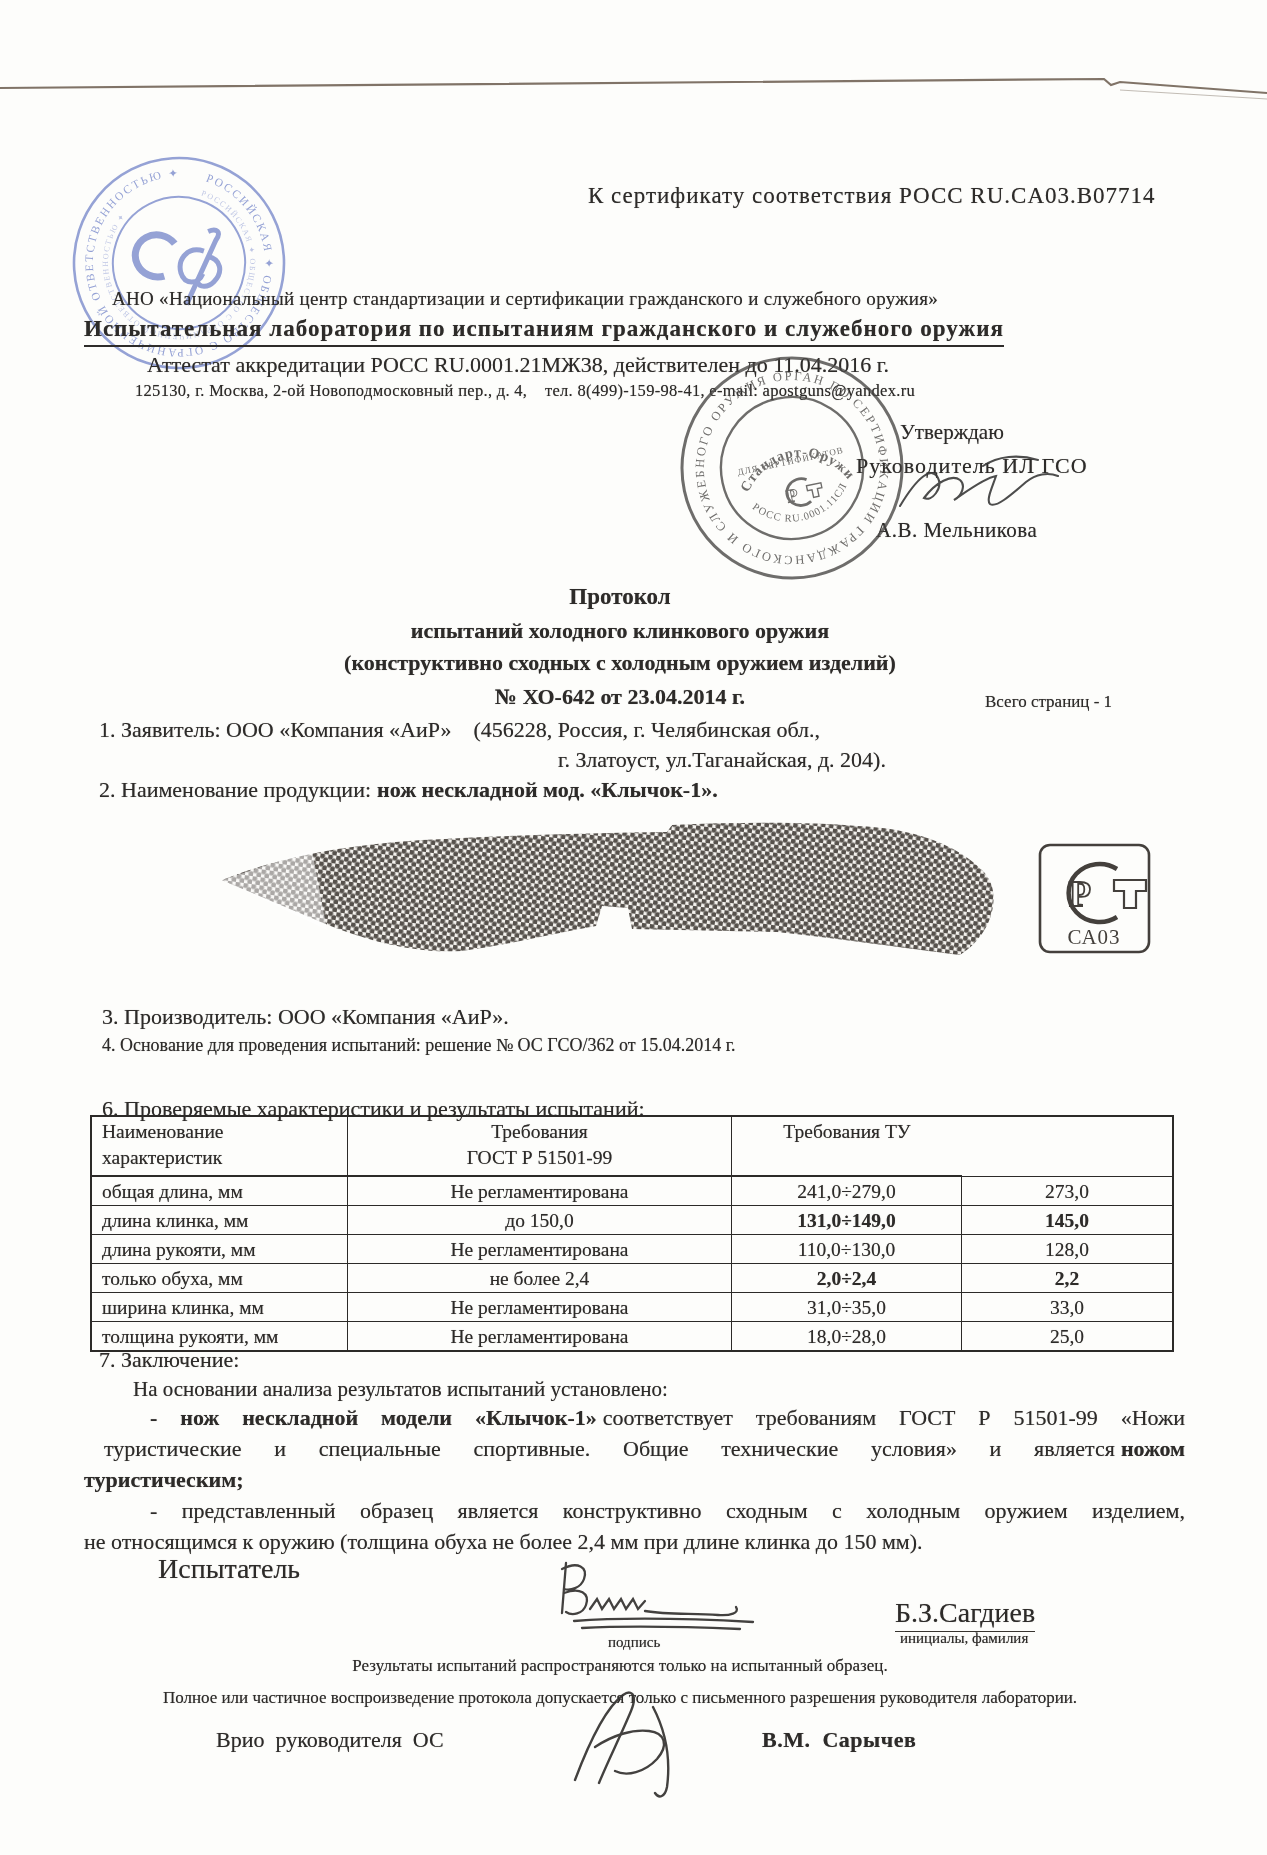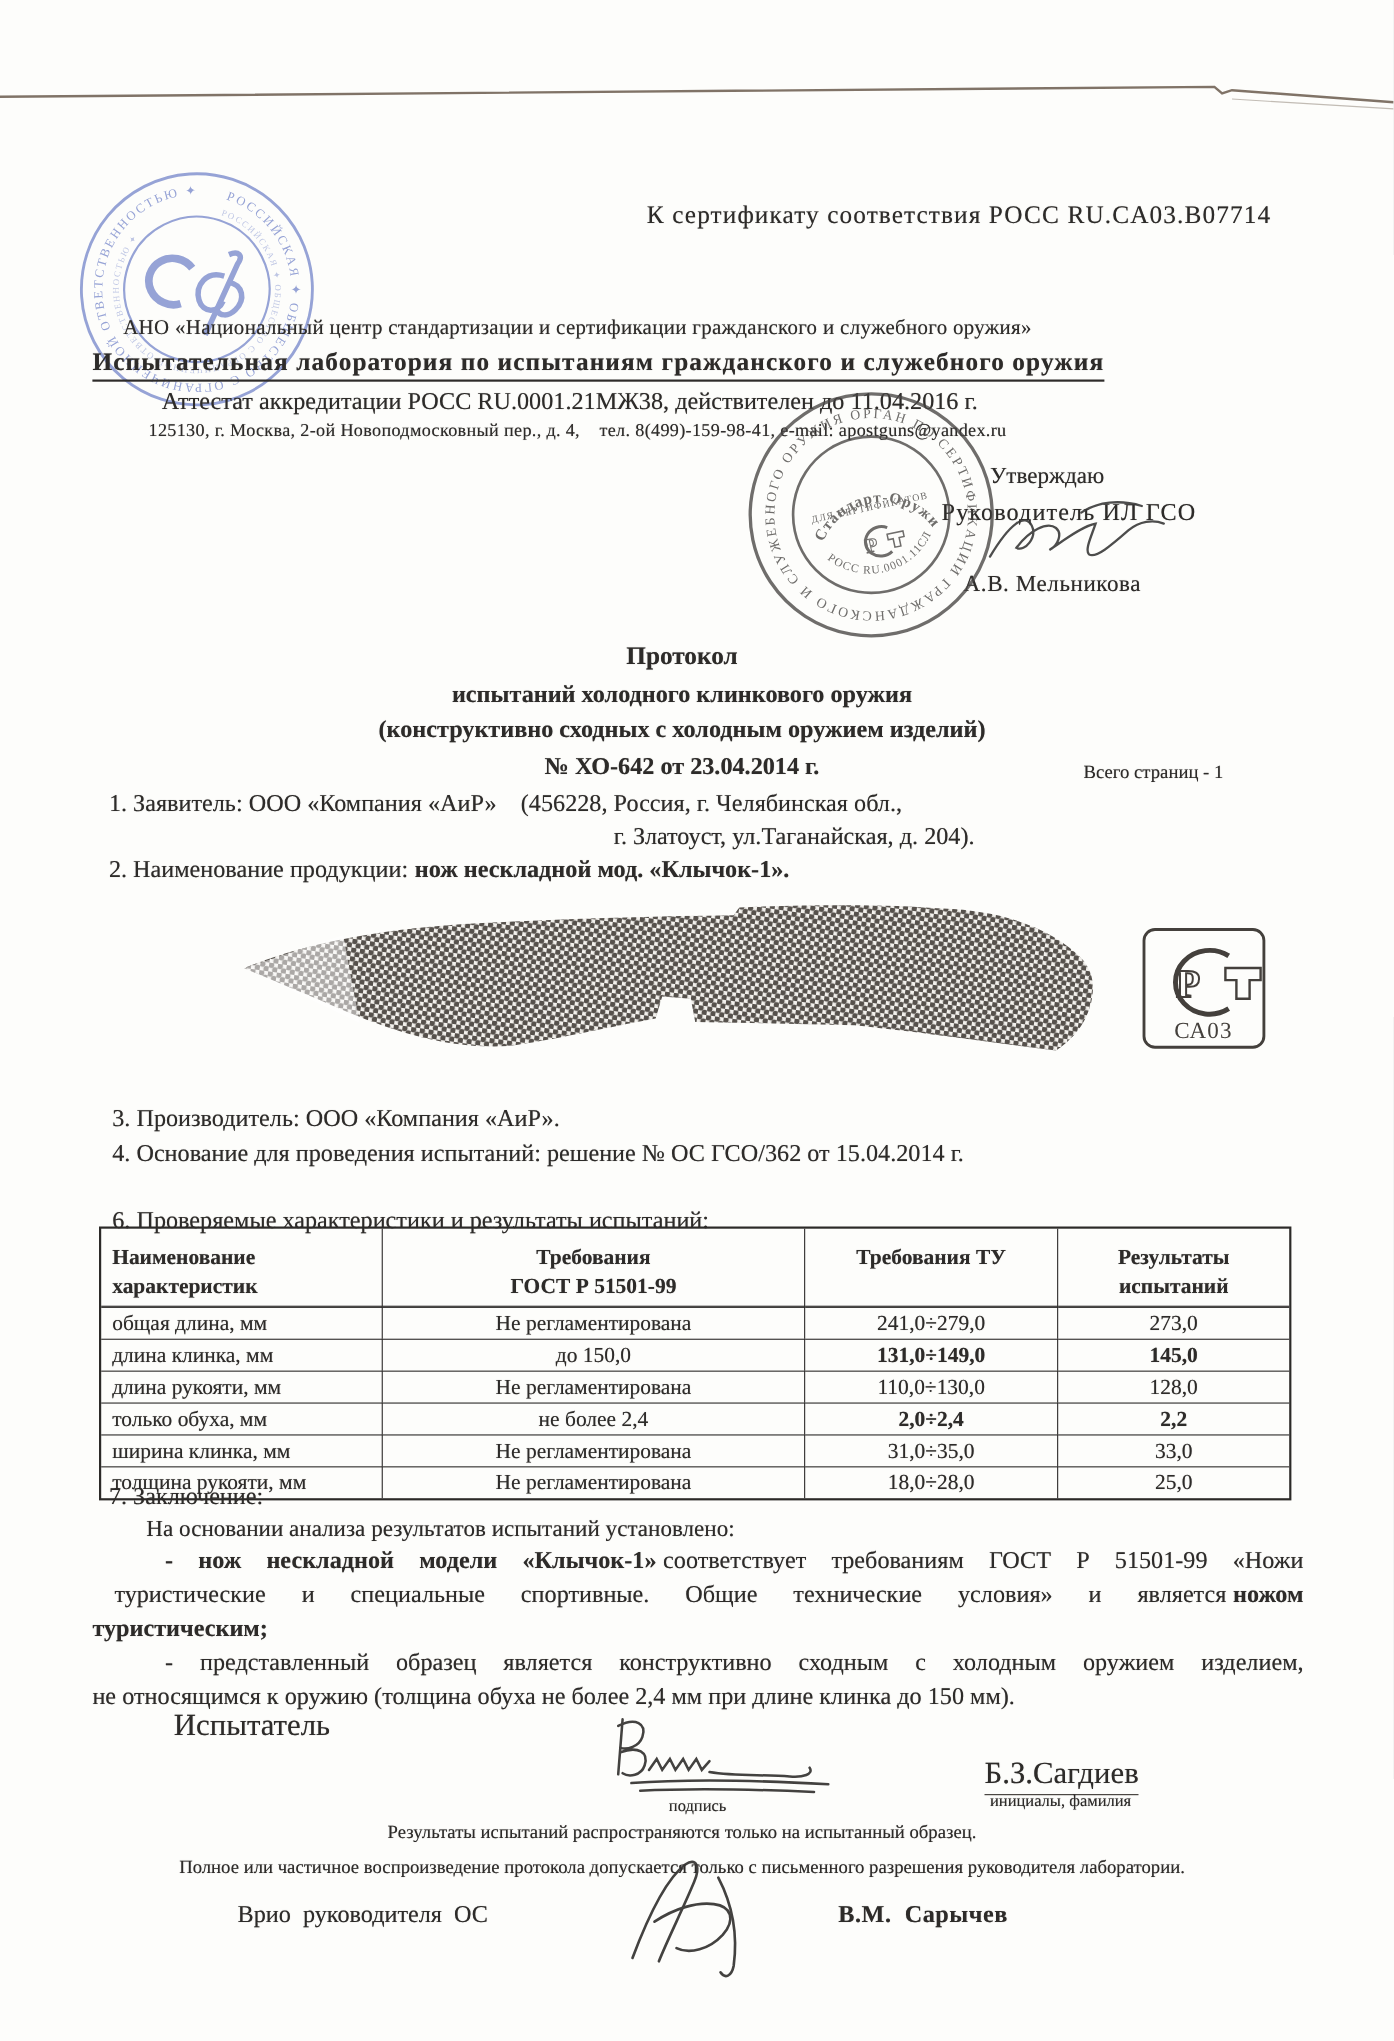--- a/index.html
+++ b/index.html
@@ -31,30 +31,30 @@
   .t1{left:220px; top:583px; width:800px; font-size:23px;}
   .t2{left:220px; top:618px; width:800px; font-size:22px;}
   .t3{left:220px; top:650px; width:800px; font-size:22px;}
   .t4{left:220px; top:684px; width:800px; font-size:22px;}
   .pages{left:985px; top:692px; font-size:17px;}
 
   .it1{left:99px; top:717px; font-size:22px;}
   .it1b{left:558px; top:747px; font-size:22px;}
   .it2{left:99px; top:777px; font-size:22px;}
   .it3{left:102px; top:1004px; font-size:22px;}
-  .it4{left:102px; top:1035px; font-size:22px;}
+  .it4{left:102px; top:1035px; font-size:18px;}
   .it5{left:102px; top:1066px; font-size:22px;}
   .it6{left:102px; top:1096px; font-size:22px;}
 
   .tbl{position:absolute; left:90px; top:1115px; width:1080px; border:2.5px solid #2c2a28;}
   .trow{display:grid; grid-template-columns:256px 384px 230px 210px;}
   .tcell{border-right:1.8px solid #2c2a28; border-top:1.8px solid #2c2a28;
          font-size:19.5px; text-align:center; overflow:hidden; line-height:26px;}
   .trow .tcell:last-child{border-right:none;}
-  .thead .tcell{border-top:none; height:56px; padding-top:14px; border-bottom:.8px solid #2c2a28;font-weight:bold;}
+  .thead .tcell{border-top:none; height:56px; padding-top:2px; border-bottom:.8px solid #2c2a28;}
   .tdata .tcell{height:26px; padding-top:2px;}
   .tname{text-align:left; padding-left:10px;}
 
   .concl-h{left:99px; top:1347px; font-size:22px;}
   .concl-i{left:133px; top:1377px; font-size:21px;}
   .p1{left:84px; top:1402px; width:1101px; font-size:22px; line-height:31px;}
   .p2{left:84px; top:1495px; width:1101px; font-size:22px; line-height:31px;}
   .ind{text-indent:46px;}
 
   .tester{left:158px; top:1552px; font-size:28px;}
@@ -197,24 +197,20 @@
         <div>характеристик</div>
       </div>
       <div class="tcell">
         <div>Требования</div>
         <div>ГОСТ Р 51501-99</div>
       </div>
       <div class="tcell">
         <div>Требования  ТУ</div>
         <div></div>
       </div>
-      <div class="tcell">
-        <div>Результаты</div>
-        <div>испытаний</div>
-      </div>
     </div>
     <div class="trow tdata">
       <div class="tcell tname">общая длина, мм</div>
       <div class="tcell">Не регламентирована</div>
       <div class="tcell">241,0÷279,0</div>
       <div class="tcell">273,0</div>
     </div>
     <div class="trow tdata">
       <div class="tcell tname">длина клинка, мм</div>
       <div class="tcell">до 150,0</div>

